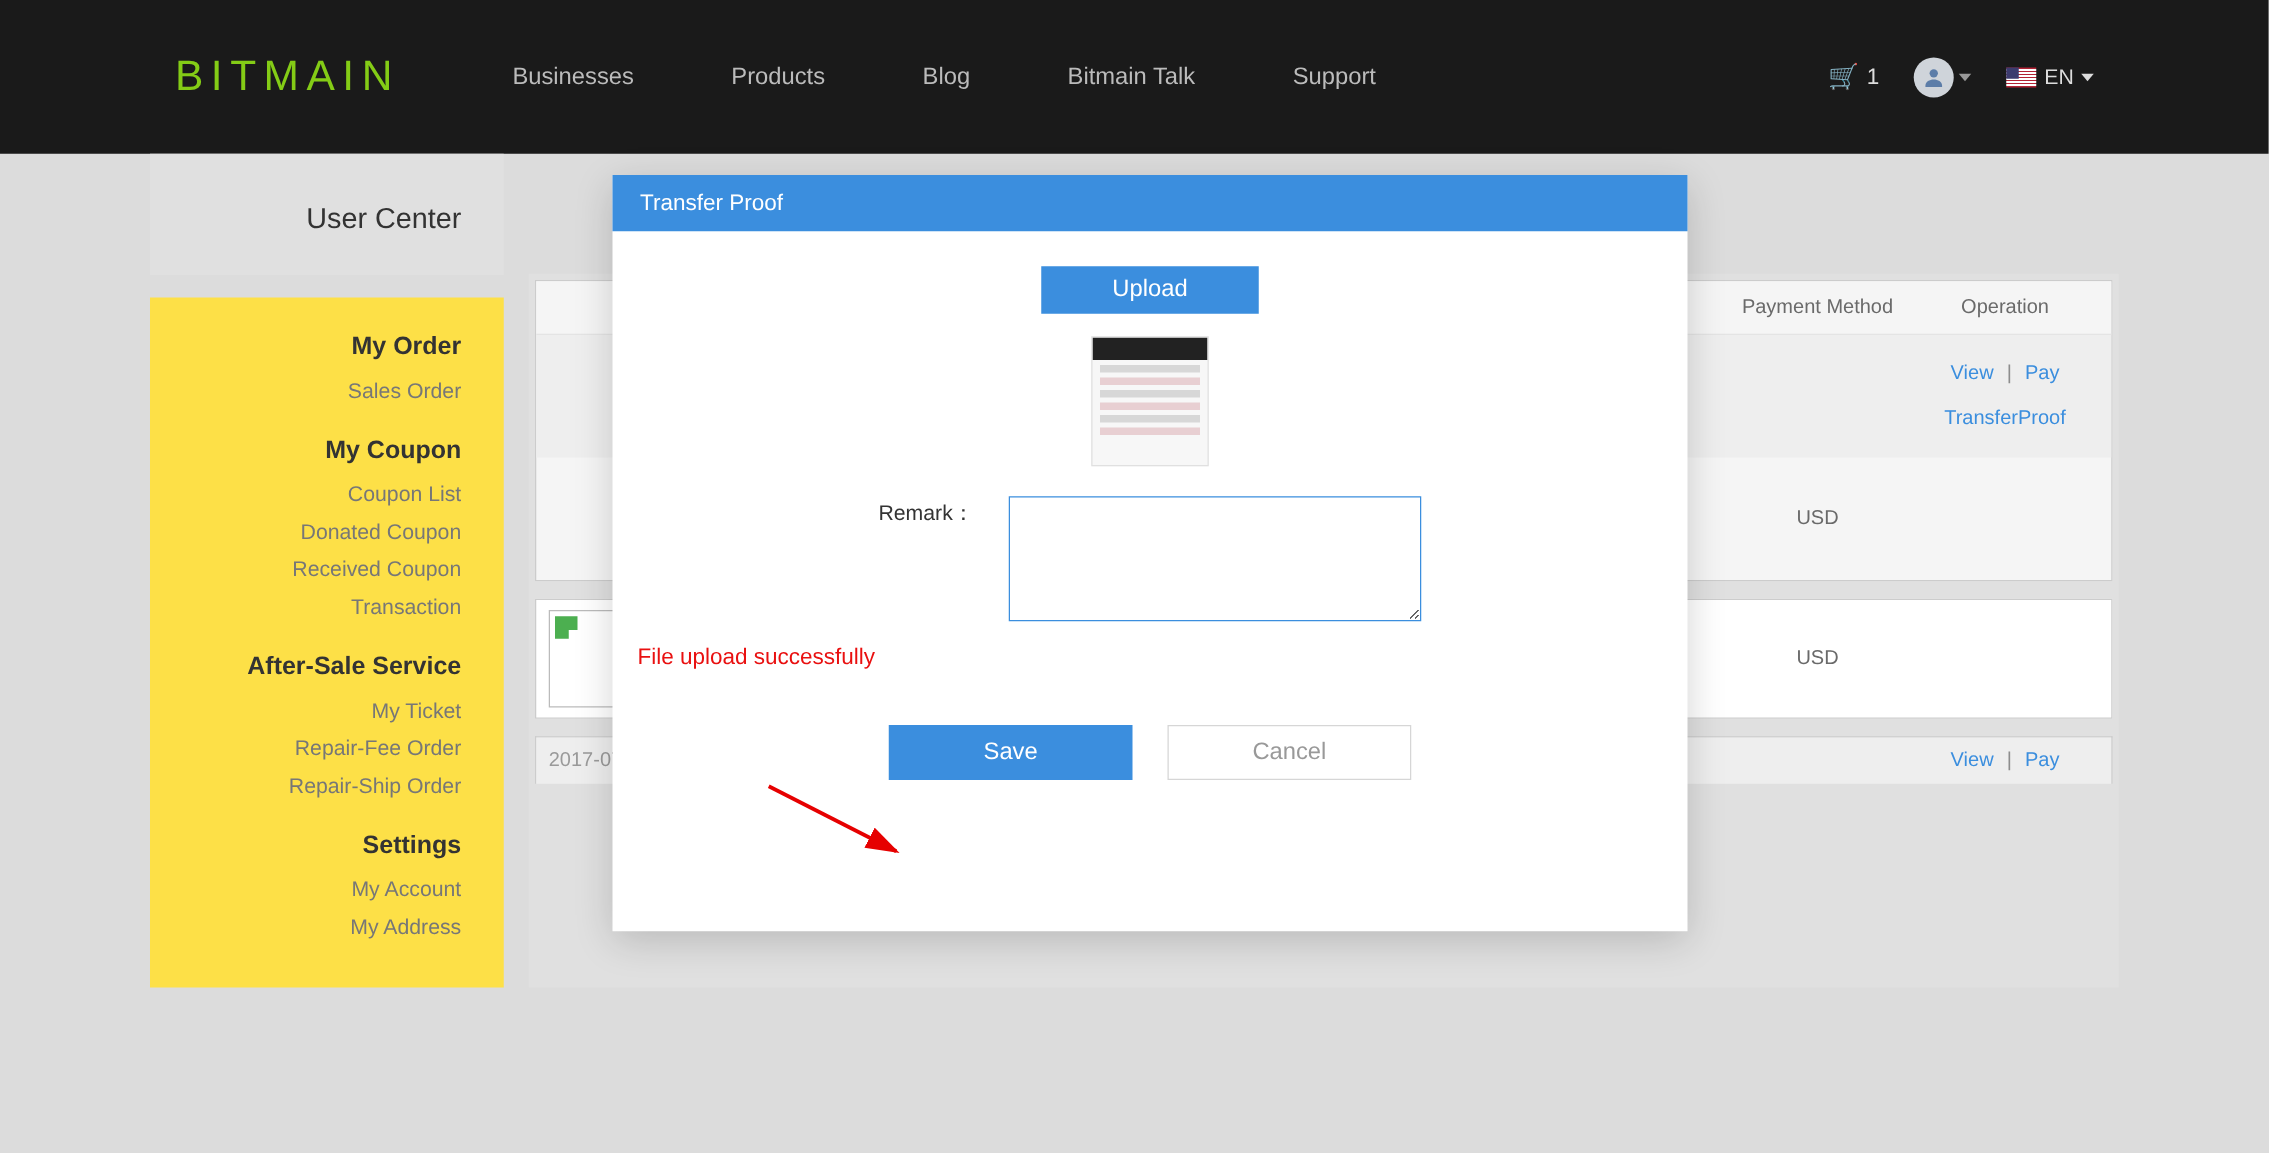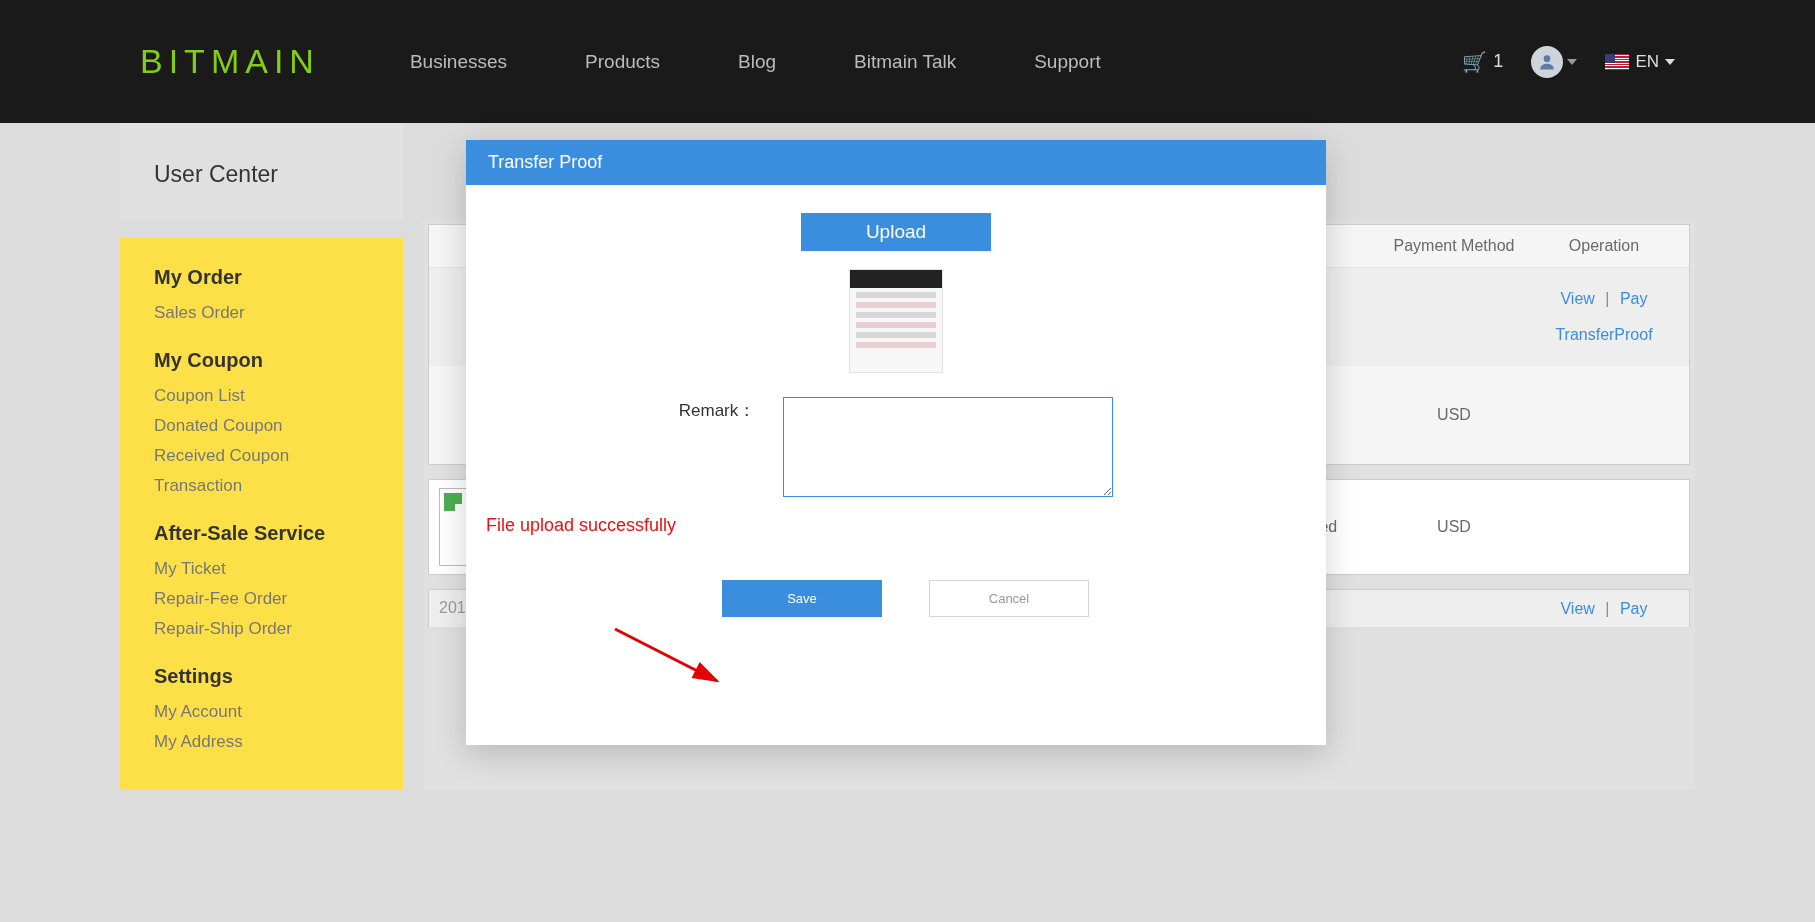--- a/index.html
+++ b/index.html
@@ -63,20 +63,21 @@
 }
 
 
 .container {
   display: flex;
   padding: 0  120px 0 120px;
 }
 .sidebar-wrap {
   width: 300px;
   margin-right: 20px;
+  text-align: right;
 }
 .user-center-title {
   background: #e0e0e0;
   padding: 38px 34px 32px;
   font-size: 23px;
   color: #333;
 }
 .sidebar {
   background: #fde047;
   padding: 28px 34px;
@@ -116,21 +117,21 @@
 .thumb { width: 78px; height: 78px; border: 1px solid #bbb; display: flex; align-items: flex-start; justify-content: flex-start; padding: 4px; }
 .broken-img { width: 18px; height: 18px; background: #4caf50; display: inline-block; position: relative; }
 .broken-img::after { content: ""; position: absolute; right: -2px; bottom: -2px; width: 9px; height: 9px; background: #fff; }
 .order-actions a { color: #3b8ede; text-decoration: none; font-size: 16px; cursor: pointer; }
 .order-actions .sep { color: #8d8d8d; margin: 0 6px; }
 .order-actions .tp { display: block; margin-top: 18px; }
 
 
 .modal {
   position: absolute;
-  left: 466px; top: 140px;
+  left: 490px; top: 140px;
   width: 860px;
   background: #fff;
   box-shadow: 0 8px 30px rgba(0,0,0,0.18);
   z-index: 50;
 }
 .modal-header { background: #3b8ede; color: #fff; padding: 12px 22px; font-size: 18px; }
 .modal-body {
   padding: 28px 20px 40px 20px;
   position: relative;
   overflow-y: scroll;
@@ -139,42 +140,42 @@
 .modal-body::-webkit-scrollbar { width: 18px; }
 .modal-body::-webkit-scrollbar-track { background: #f0f0f0; }
 .modal-body::-webkit-scrollbar-thumb { background: #c3c3c3; }
 .modal-body::-webkit-scrollbar-button:single-button {
   background: #f0f0f0; height: 18px; display: block;
 }
 .upload-btn {
   display: block; margin: 0 auto 18px;
   background: #3b8ede; color: #fff; border: none;
   padding: 8px 40px; font-size: 19px; cursor: pointer;
-  width: 190px;
+  width: 174px;
 }
 .thumb-preview {
   width: 94px; height: 104px; border: 1px solid #e0e0e0; margin: 0 auto 24px;
   background: #f7f7f7; position: relative; overflow: hidden;
 }
 .thumb-preview .tpbar { height: 18px; background: #222; margin-bottom: 2px; }
 .thumb-preview .tpln { height: 6px; background: #e8cfd2; margin: 4px 6px; }
 .thumb-preview .tpln.alt { background: #d7d7d7; }
 .remark-row {
   display: flex; justify-content: center; align-items: flex-start; gap: 28px; margin-bottom: 18px;
 }
 .remark-label { font-size: 17px; color: #333; margin-top: 2px; }
 .remark-ta {
   width: 330px; height: 100px; border: 1px solid #3b8ede; resize: both;
   font-size: 15px; padding: 6px;
 }
 .success-msg { color: #e91010; font-size: 18px; margin-bottom: 44px; }
 .btn-row { display: flex; justify-content: center; gap: 28px; }
 .btn {
-  width: 160px; padding: 10px 0; font-size: 13px; cursor: pointer;
-  border: 1px solid #d6d6d6; background: #fff; color: #999; margin-left: 19px;
+  width: 195px; padding: 10px 0; font-size: 19px; cursor: pointer;
+  border: 1px solid #d6d6d6; background: #fff; color: #999;
 }
 .btn.primary { background: #3b8ede; color: #fff; border: none; }
 
 
 .arrow {
   position: absolute; left: 607px; top: 621px; z-index: 60;
   pointer-events: none;
 }
 .arrow svg { overflow: visible; }
 </style>

